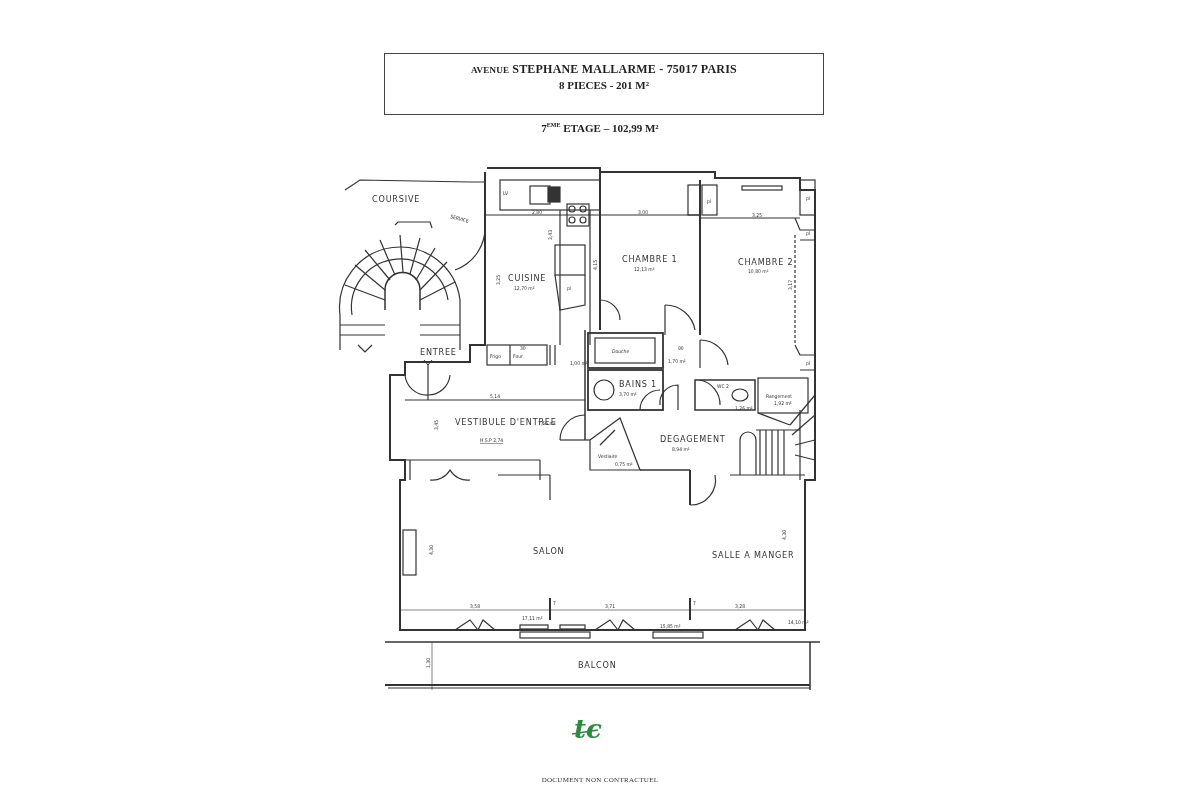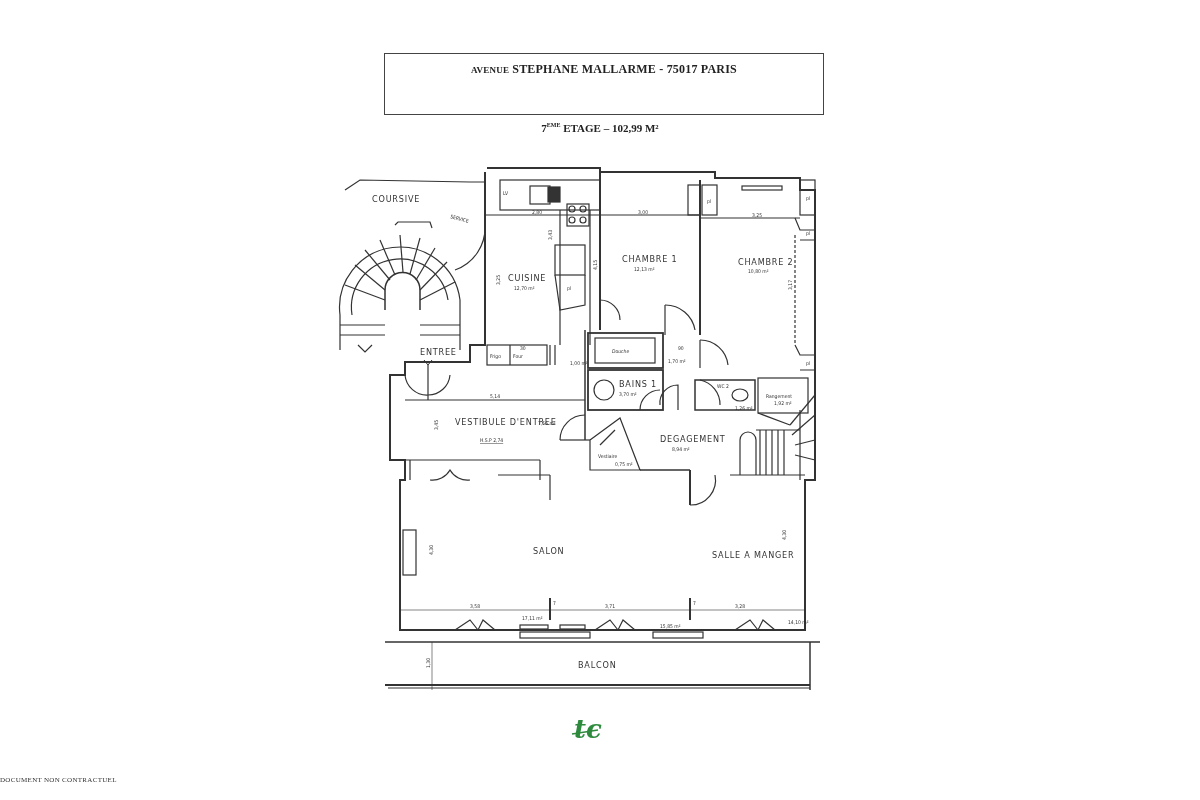--- a/index.html
+++ b/index.html
@@ -17,33 +17,34 @@
     position: absolute; left: 0; width: 1200px; top: 122px; text-align: center;
     font-size: 11px; font-weight: bold; font-variant: small-caps;
   }
   .floor-caption sup { font-size: 6px; }
   .plan { position: absolute; left: 0; top: 0; width: 1200px; height: 800px; }
   .plan text { font-family: "DejaVu Sans Condensed", "DejaVu Sans", sans-serif; fill: #333; }
   .lbl { font-size: 9px; letter-spacing: 0.8px; }
   .lbl-sm { font-size: 5px; }
   .dim { font-size: 5px; fill: #444; }
   .footer {
-    position: absolute; left: 0; width: 1200px; top: 776px; 
+    position: absolute; left: 0; width: 1200px; top: 776px; text-align: center;
     font-size: 7px; font-family: "Liberation Serif", serif; letter-spacing: 0.3px; color: #333;
   }
   .logo { position: absolute; left: 568px; top: 708px; width: 44px; height: 40px; }
 </style>
 </head>
 <body>
 
 <div class="title-box">
   <div class="title-line1">
     <span class="sc">AVENUE</span>
     <span>STEPHANE MALLARME - 75017 PARIS</span>
   </div>
+  <div class="title-line3">8 PIECES - 201 M²</div>
 </div>
 
 <div class="floor-caption">
   <span>7</span><sup>EME</sup><span> ETAGE – 102,99 M²</span>
 </div>
 
 <svg class="plan" viewBox="0 0 1200 800" xmlns="http://www.w3.org/2000/svg">
   <g stroke="#333" fill="none" stroke-width="1.2">
 
     <path d="M345 190 L360 180 L470 182"></path>

